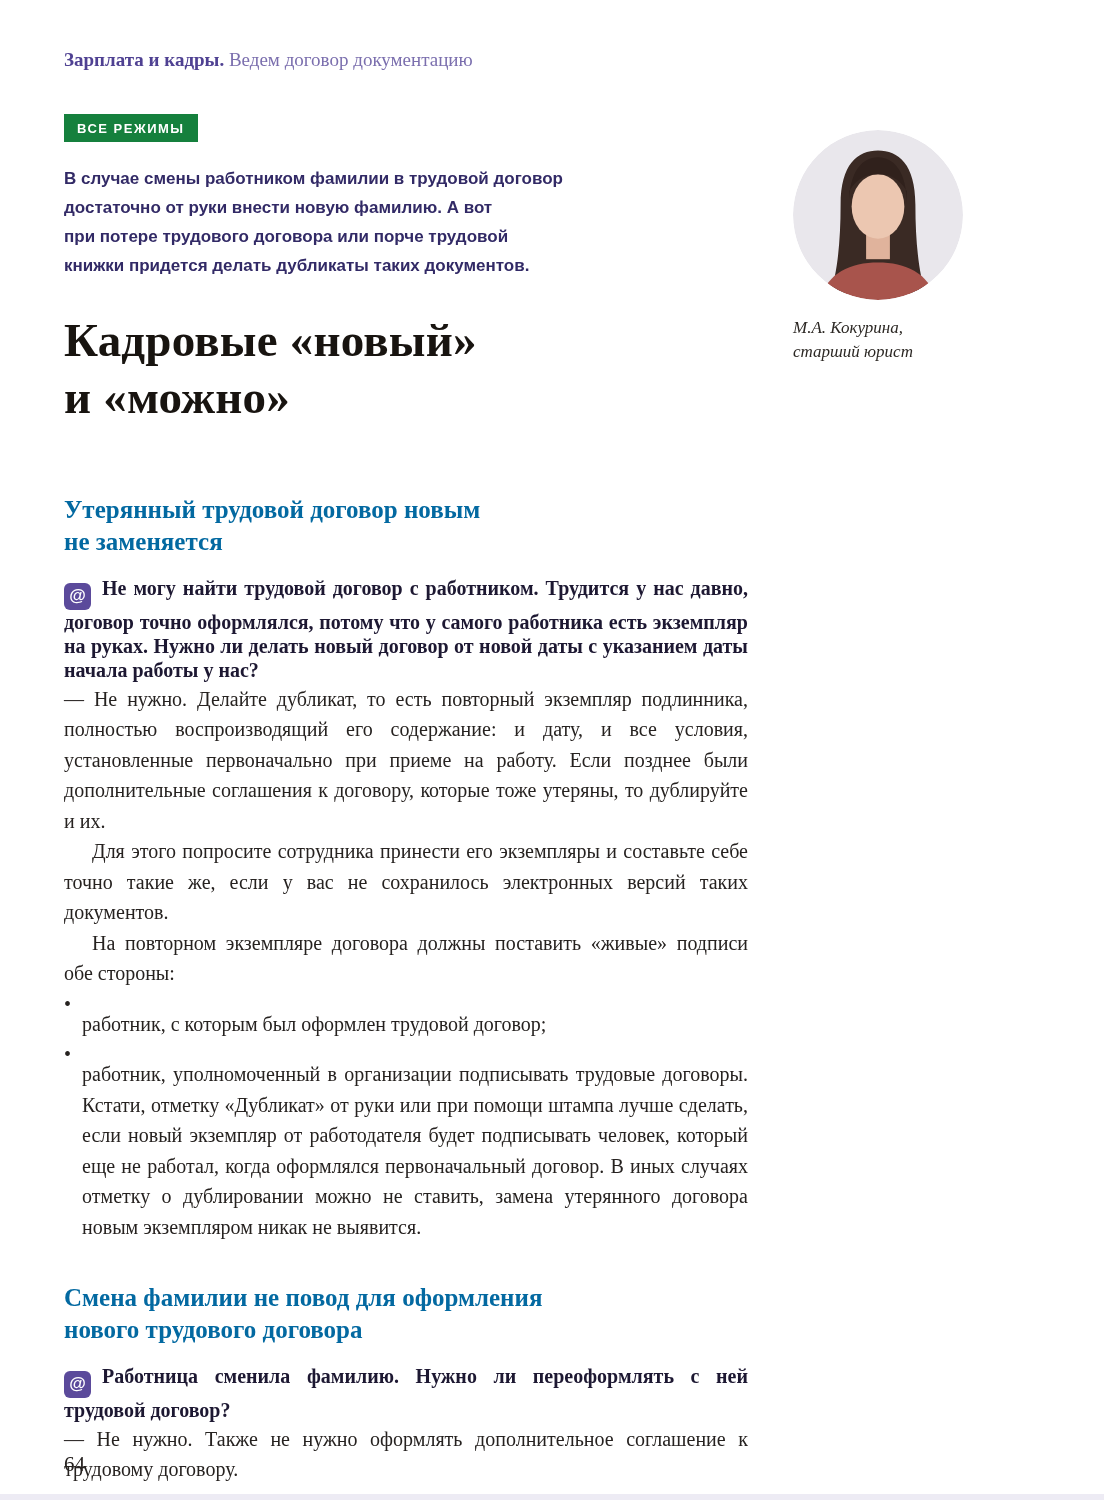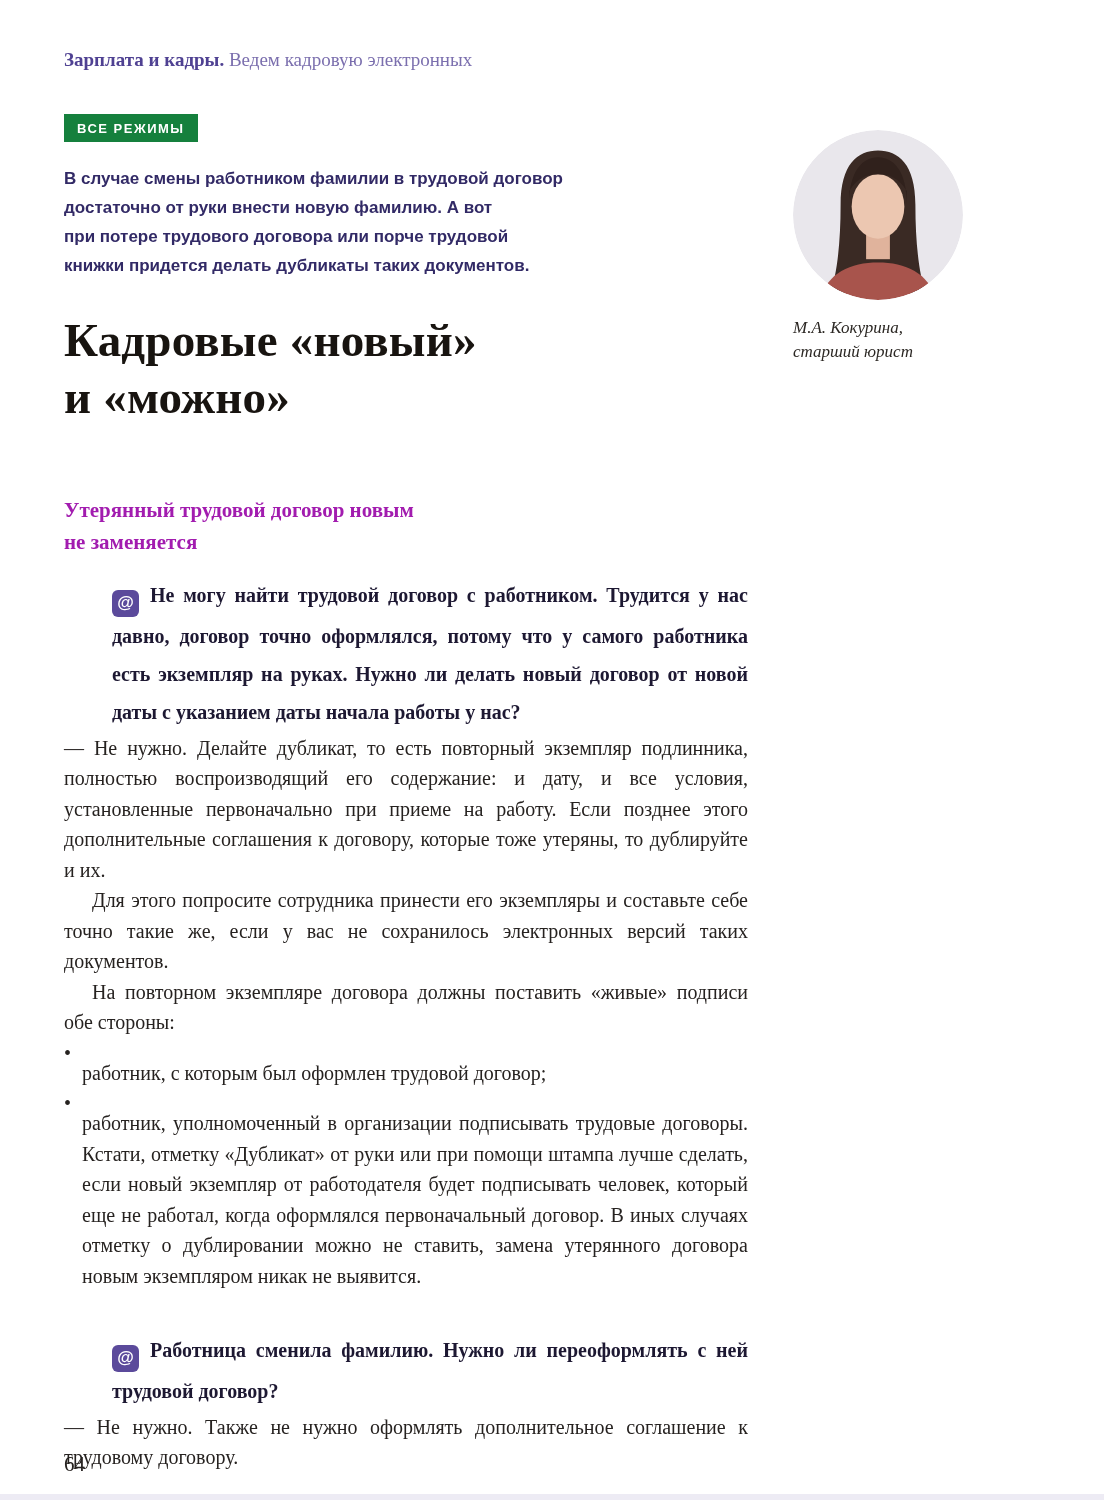--- a/index.html
+++ b/index.html
@@ -56,35 +56,34 @@
     line-height: 57px;
     font-weight: bold;
     color: #181410;
     white-space: pre-line;
     letter-spacing: 0.2px;
   }
   
   .section-1 { margin-top: 68px; }
   .section-2 { margin-top: 40px; }
   .section-heading {
-    font-size: 21px;
+    font-size: 25px;
     line-height: 32px;
     font-weight: bold;
-    color: #a21caf;
+    color: #0369a1;
     white-space: pre-line;
     margin-bottom: 18px;
   }
   .question {
     font-weight: bold;
     font-size: 20px;
-    line-height: 38px;
+    line-height: 24px;
     color: #1d1832;
     text-align: justify;
     margin-bottom: 2px;
-    margin-left: 48px;
   }
   .at-badge {
     display: inline-flex;
     align-items: center;
     justify-content: center;
     width: 27px;
     height: 27px;
     border-radius: 6px;
     background: #5b4a9b;
     color: #ffffff;
@@ -146,53 +145,55 @@
     background: #edebf4;
   }
 </style>
 </head>
 <body>
 
 <div class="page">
 
   <div class="content">
 
-    <p class="kicker"><span class="brand">Зарплата и кадры.</span> <span class="sub">Ведем кадровую электронных</span></p>
+    <p class="kicker"><span class="brand">Зарплата и кадры.</span> <span class="sub">Ведем договор документацию</span></p>
 
     <div class="badge">ВСЕ РЕЖИМЫ</div>
 
     <p class="lead">В случае смены работником фамилии в трудовой договор
 достаточно от руки внести новую фамилию. А вот
 при потере трудового договора или порче трудовой
 книжки придется делать дубликаты таких документов.</p>
 
     <h1 class="title">Кадровые «новый»
 и «можно»</h1>
 
     <section class="section-1">
       <h2 class="section-heading">Утерянный трудовой договор новым
 не заменяется</h2>
 
       <p class="question"><span class="at-badge">@</span><span>Не могу найти трудовой договор с работником. Трудится у нас давно, договор точно оформлялся, потому что у самого работника есть экземпляр на руках. Нужно ли делать новый договор от новой даты с указанием даты начала работы у нас?</span></p>
 
-      <p class="body-p">— Не нужно. Делайте дубликат, то есть повторный экземпляр подлинника, полностью воспроизводящий его содержание: и дату, и все условия, установленные первоначально при приеме на работу. Если позднее этого дополнительные соглашения к договору, которые тоже утеряны, то дублируйте и их.</p>
+      <p class="body-p">— Не нужно. Делайте дубликат, то есть повторный экземпляр подлинника, полностью воспроизводящий его содержание: и дату, и все условия, установленные первоначально при приеме на работу. Если позднее были дополнительные соглашения к договору, которые тоже утеряны, то дублируйте и их.</p>
       <p class="body-p indent">Для этого попросите сотрудника принести его экземпляры и составьте себе точно такие же, если у вас не сохранилось электронных версий таких документов.</p>
       <p class="body-p indent">На повторном экземпляре договора должны поставить «живые» подписи обе стороны:</p>
 
       <div class="bullet-row">
           <span class="dot">•</span>
           <span class="bullet-text">работник, с которым был оформлен трудовой договор;</span>
         </div>
       <div class="bullet-row">
           <span class="dot">•</span>
           <span class="bullet-text">работник, уполномоченный в организации подписывать трудовые договоры. Кстати, отметку «Дубликат» от руки или при помощи штампа лучше сделать, если новый экземпляр от работодателя будет подписывать человек, который еще не работал, когда оформлялся первоначальный договор. В иных случаях отметку о дублировании можно не ставить, замена утерянного договора новым экземпляром никак не выявится.</span>
         </div>
     </section>
 
     <section class="section-2">
+      <h2 class="section-heading">Смена фамилии не повод для оформления
+нового трудового договора</h2>
 
       <p class="question"><span class="at-badge">@</span><span>Работница сменила фамилию. Нужно ли переоформлять с ней трудовой договор?</span></p>
 
       <p class="body-p">— Не нужно. Также не нужно оформлять дополнительное соглашение к трудовому договору.</p>
     </section>
 
   </div>
 
   <div class="portrait-wrap">
     <span class="portrait">

